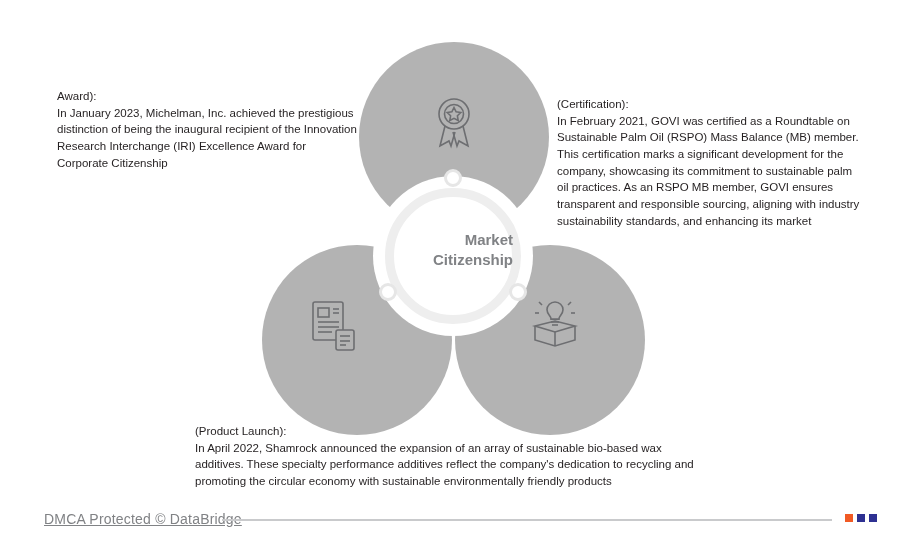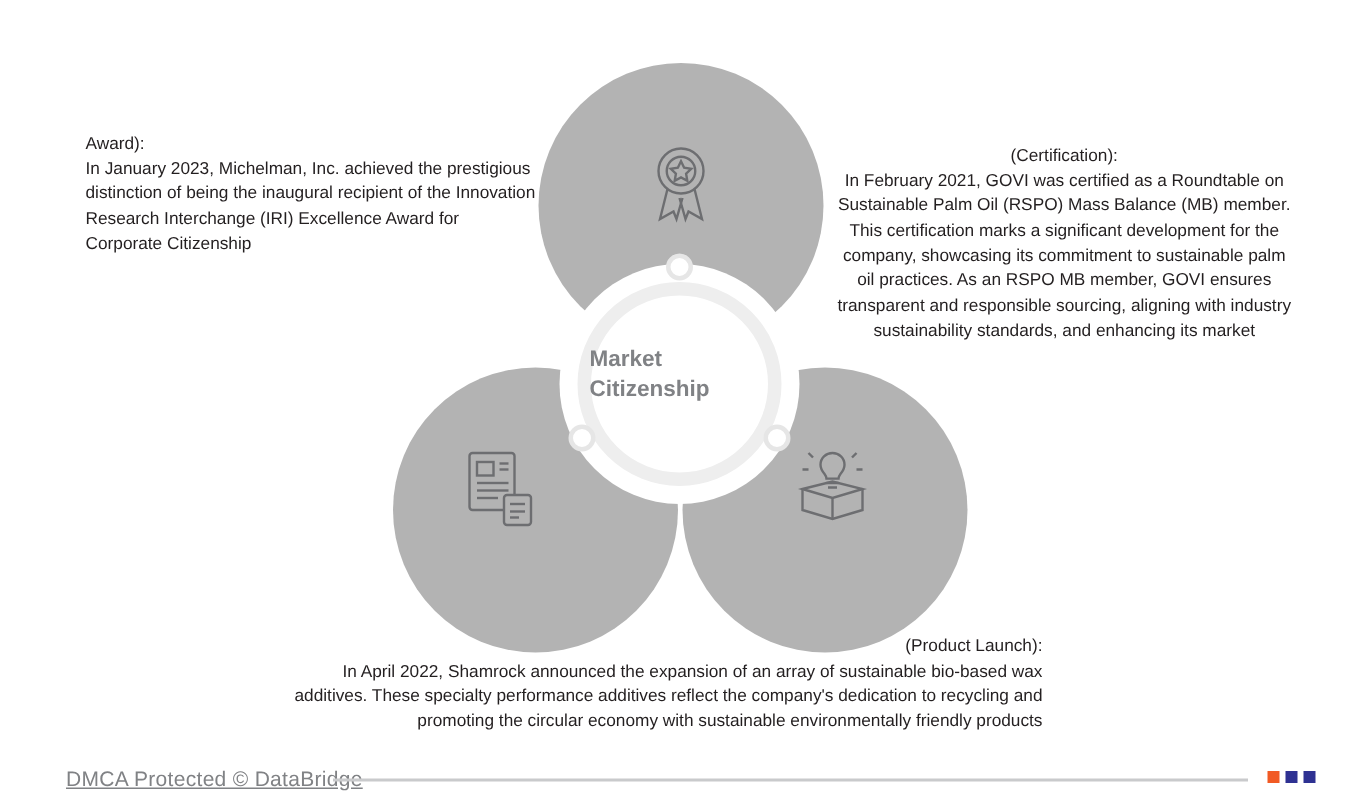--- a/index.html
+++ b/index.html
@@ -67,21 +67,21 @@
     height: 136px;
     border-radius: 50%;
     border: 9px solid #eeeeee;
     box-sizing: border-box;
   }
   .ring-label {
     position: absolute;
     left: 393px;
     top: 230px;
     width: 120px;
-    text-align: left;
+    text-align: right;
     font-size: 15px;
     font-weight: bold;
     color: #808285;
     line-height: 1.35;
   }
 
   
   .node {
     position: absolute;
     width: 18px;
@@ -114,27 +114,27 @@
   .tb-award {
     left: 57px;
     top: 88px;
     width: 300px;
     text-align: left;
   }
   .tb-cert {
     left: 557px;
     top: 96px;
     width: 305px;
-    text-align: center;
+    text-align: left;
   }
   .tb-launch {
     left: 195px;
     top: 423px;
     width: 500px;
-    text-align: right;
+    text-align: left;
   }
   .tb-title {
     display: block;
   }
 
   
   .footer-rule {
     position: absolute;
     left: 222px;
     top: 519px;

